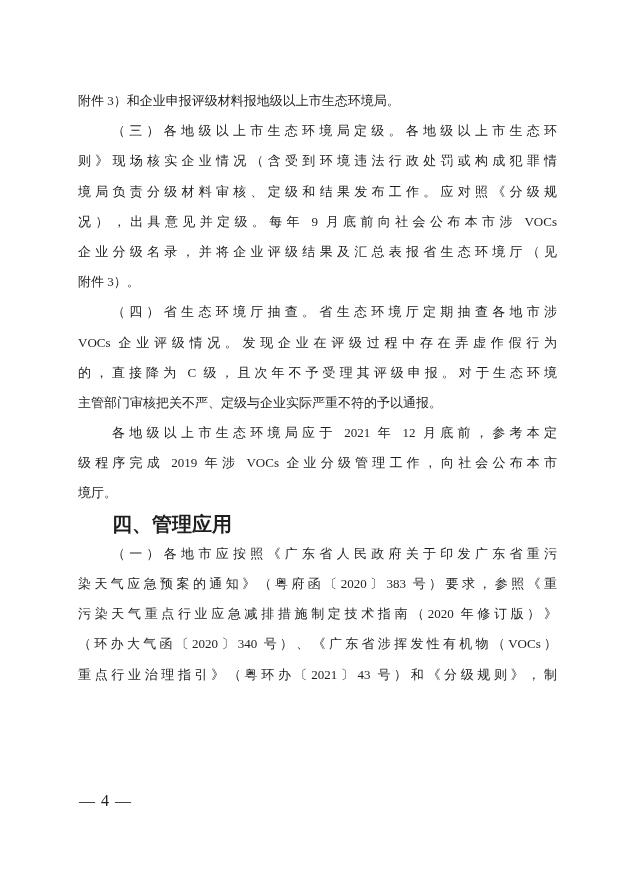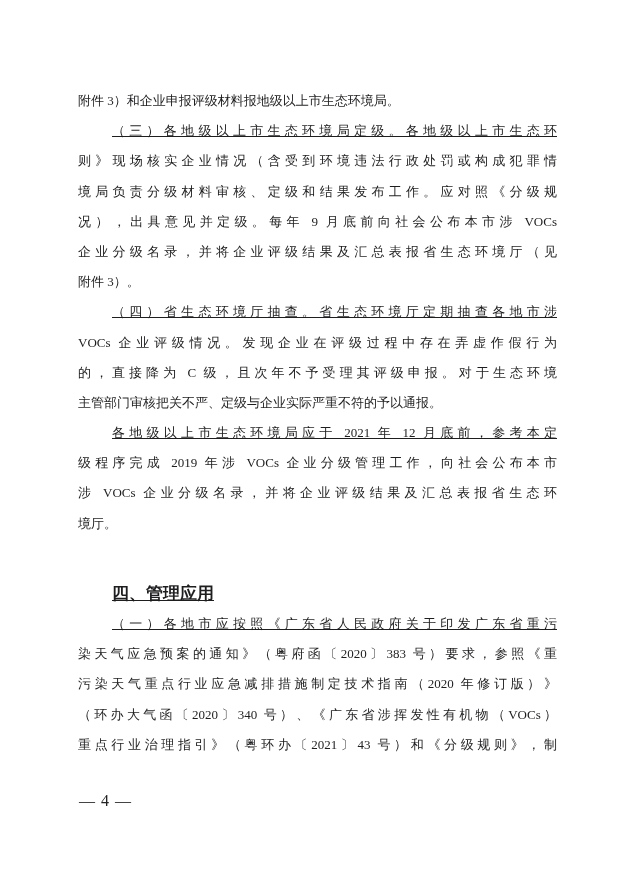--- a/index.html
+++ b/index.html
@@ -36,27 +36,25 @@
     letter-spacing: 0;
     white-space: normal;
     overflow: visible;
   }
   .line.plast {
     text-align-last: left;
     -moz-text-align-last: left;
   }
   .line.first {
     text-indent: 34px;
-    text-decoration: underline;
   }
   .line.heading {
     font-family: "Liberation Sans", sans-serif;
     font-weight: 700;
-    font-size: 17px;
-    margin-top: 40px;
+    font-size: 20px;
   }
   .footer {
     position: absolute;
     left: 79px;
     top: 790px;
     font-size: 16px;
     line-height: 22px;
     letter-spacing: 1px;
     color: #222;
     text-align: left;
@@ -73,21 +71,20 @@
     <div class="line">境局负责分级材料审核、定级和结果发布工作。应对照《分级规</div>
     <div class="line">况），出具意见并定级。每年 9 月底前向社会公布本市涉 VOCs</div>
     <div class="line">企业分级名录，并将企业评级结果及汇总表报省生态环境厅（见</div>
     <div class="line plast">附件 3）。</div>
     <div class="line first">（四）省生态环境厅抽查。省生态环境厅定期抽查各地市涉</div>
     <div class="line">VOCs 企业评级情况。发现企业在评级过程中存在弄虚作假行为</div>
     <div class="line">的，直接降为 C 级，且次年不予受理其评级申报。对于生态环境</div>
     <div class="line plast">主管部门审核把关不严、定级与企业实际严重不符的予以通报。</div>
     <div class="line first">各地级以上市生态环境局应于 2021 年 12 月底前，参考本定</div>
     <div class="line">级程序完成 2019 年涉 VOCs 企业分级管理工作，向社会公布本市</div>
-    <div class="line">涉 VOCs 企业分级名录，并将企业评级结果及汇总表报省生态环</div>
     <div class="line plast">境厅。</div>
     <div class="line first heading plast">四、管理应用</div>
     <div class="line first">（一）各地市应按照《广东省人民政府关于印发广东省重污</div>
     <div class="line">染天气应急预案的通知》（粤府函〔2020〕383 号）要求，参照《重</div>
     <div class="line">污染天气重点行业应急减排措施制定技术指南（2020 年修订版）》</div>
     <div class="line">（环办大气函〔2020〕340 号）、《广东省涉挥发性有机物（VOCs）</div>
     <div class="line">重点行业治理指引》（粤环办〔2021〕43 号）和《分级规则》，制</div>
   </div>
   <div class="footer">— 4 —</div>
 </div>

